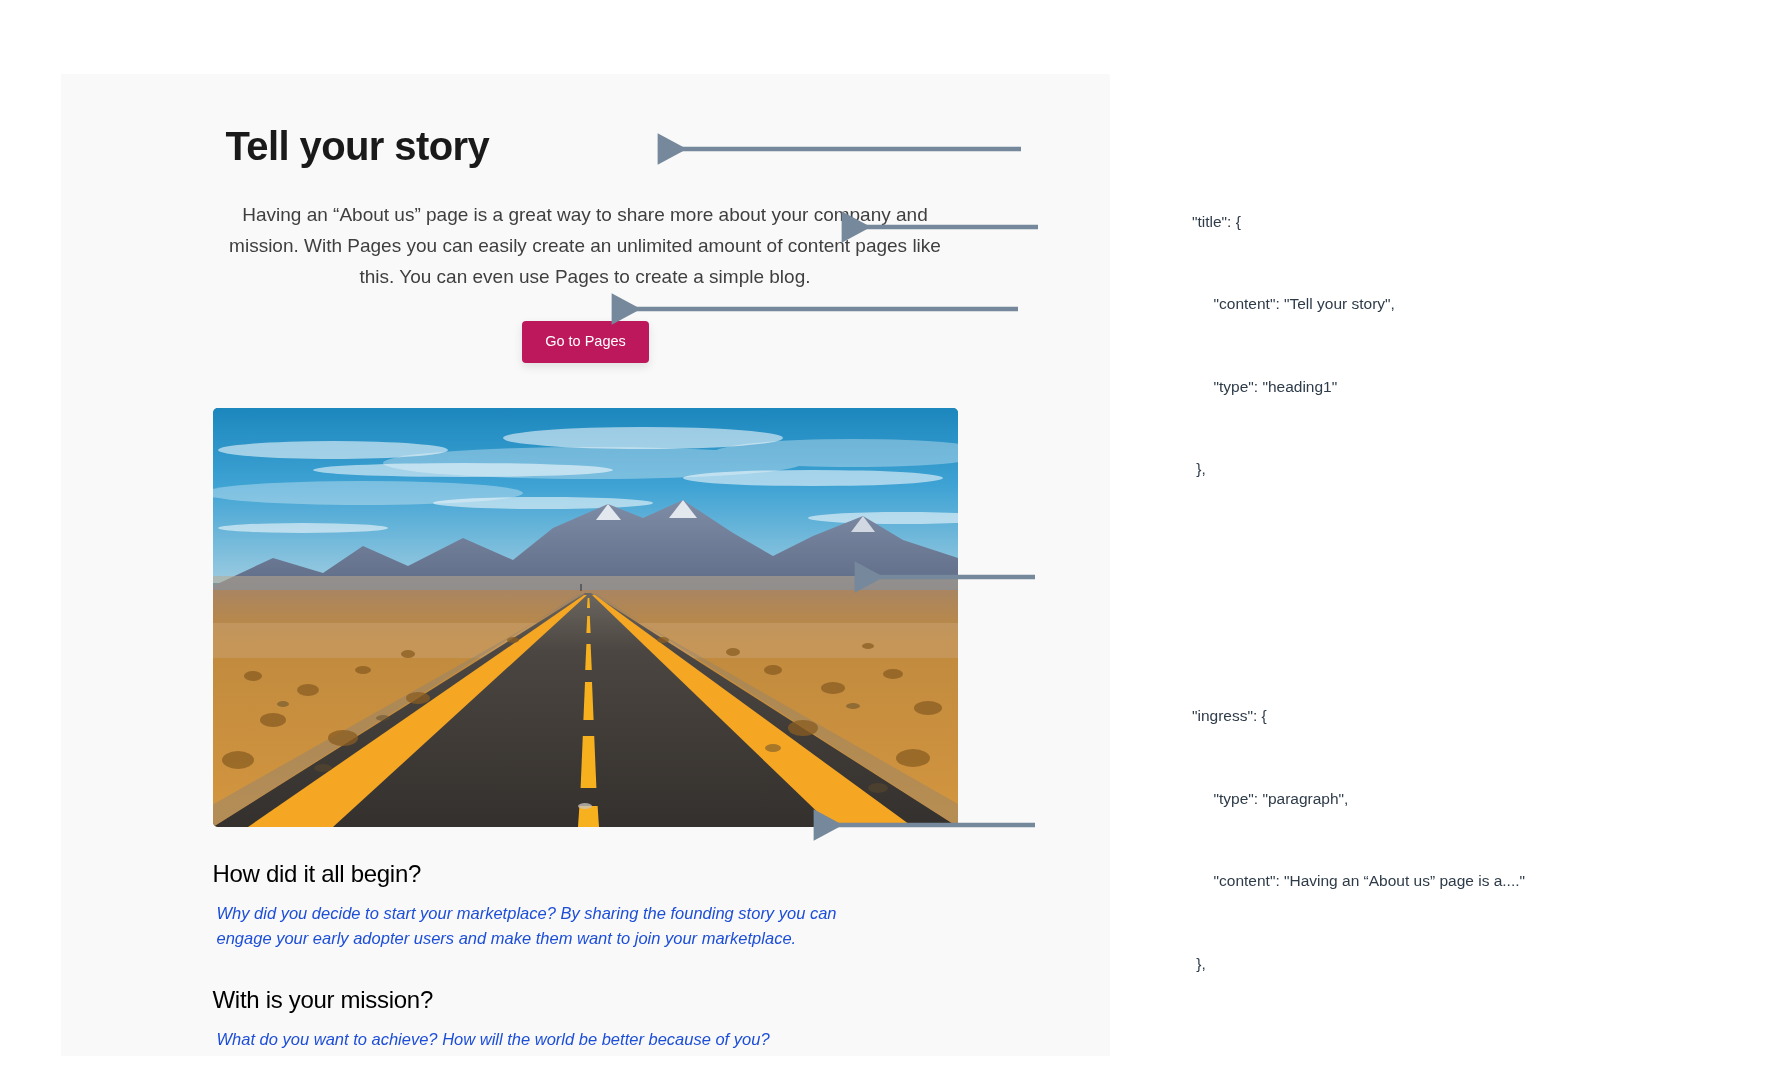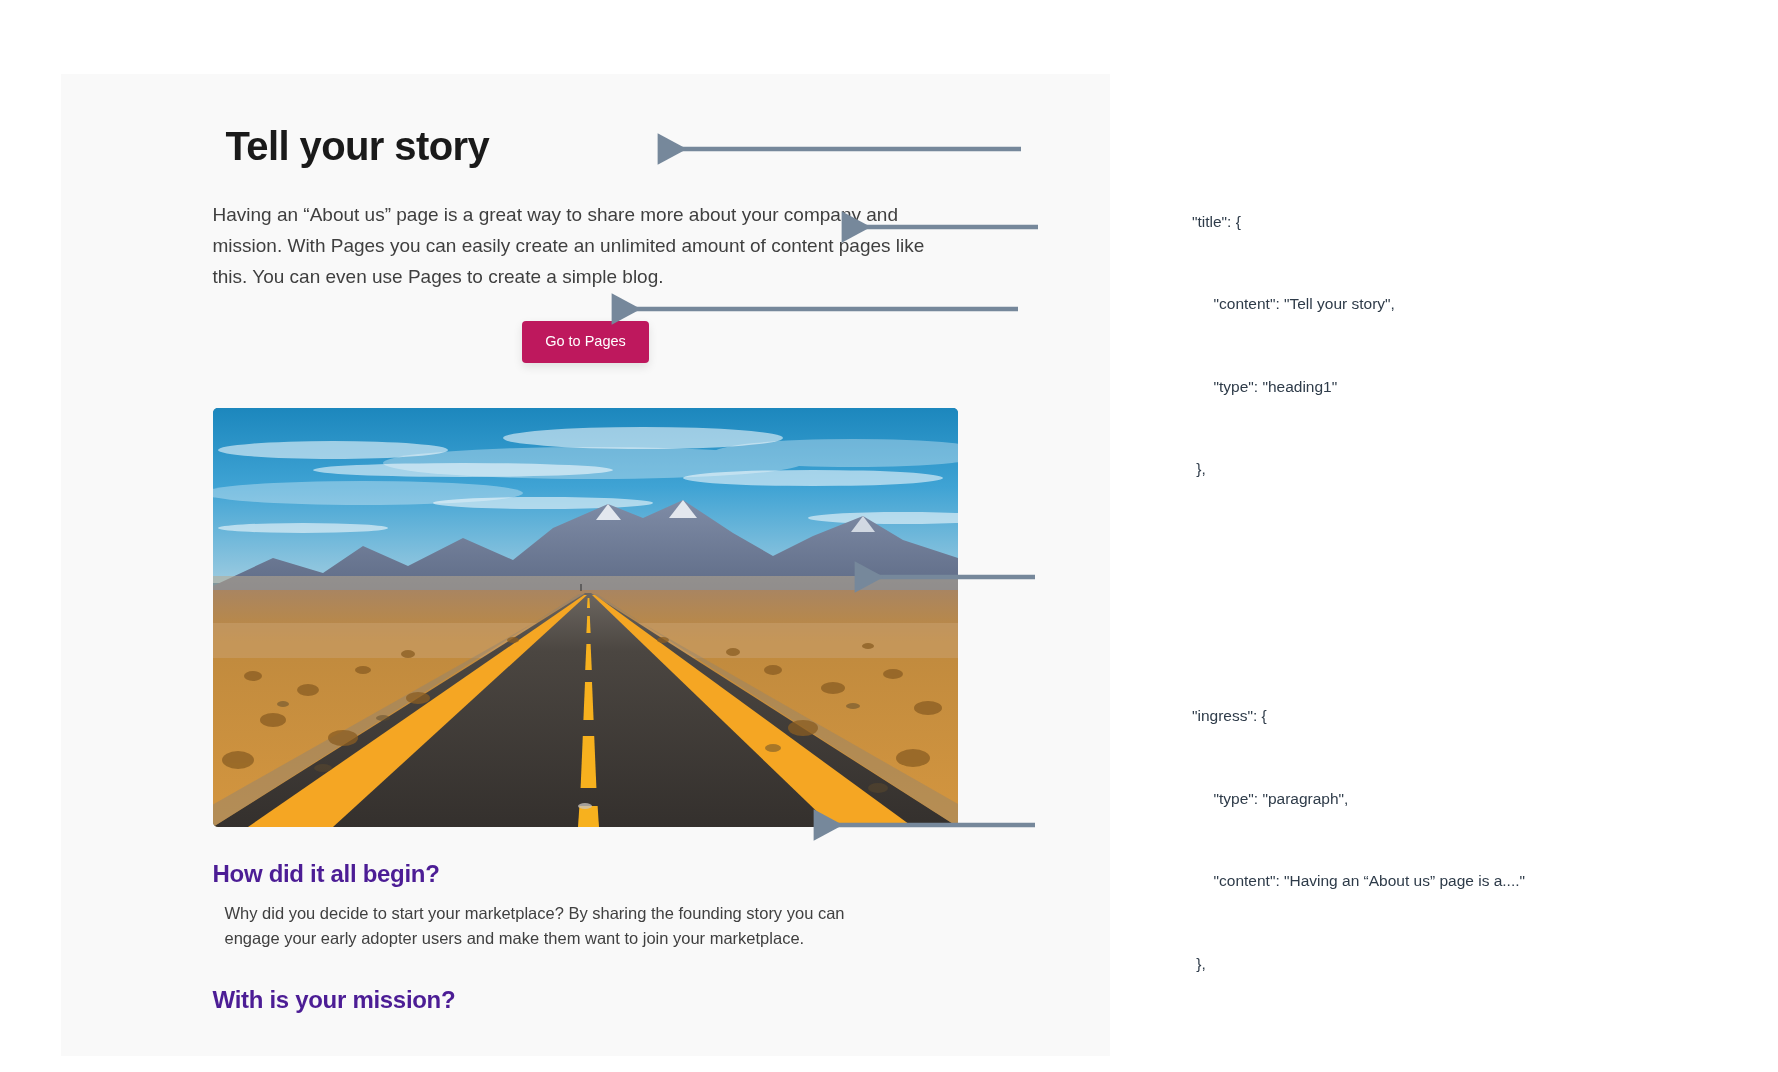--- a/index.html
+++ b/index.html
@@ -39,21 +39,21 @@
     color: #1a1a1a;
     letter-spacing: -0.6px;
     margin: 0 0 30px 0;
     line-height: 1.2;
   }
 
   #ingress-text {
     font-size: 19px;
     line-height: 1.62;
     color: #3f3f3f;
-    text-align: left;
+    text-align: center;
     margin: 0 auto;
     width: 745px;
     max-width: 745px;
     position: relative;
     left: -13px;
   }
 
   .cta-wrap {
     text-align: center;
     margin-top: 29px;
@@ -87,31 +87,32 @@
 
   
   .md-body {
     width: 745px;
     margin: 33px auto 0 auto;
     position: relative;
     left: -13px;
   }
   .md-h3 {
     font-size: 24px;
-    font-weight: bold;
-    color: #4c1d95;
+    font-weight: normal;
+    color: #000000;
     letter-spacing: -0.3px;
     margin: 0 0 13px 0;
   }
   .md-p {
     font-size: 16.5px;
     line-height: 1.55;
-    color: #404040;
-    margin: 0 0 34px 12px;
+    color: #1d4ed8;
+    margin: 0 0 34px 4px;
     width: 660px;
+    font-style: italic;
   }
   .md-p.last { margin-bottom: 0; }
 
   
   #arrow-layer {
     position: absolute;
     left: 0; top: 0;
     width: 1778px;
     height: 1072px;
     pointer-events: none;
@@ -253,20 +254,21 @@
         <rect x="367" y="176" width="2" height="7" fill="#4a4a4a" opacity="0.7"></rect>
 
         <ellipse cx="372" cy="398" rx="7" ry="3" fill="#c8c4bd" opacity="0.75"></ellipse>
       </svg>
     </div>
 
     <div class="md-body">
       <h3 class="md-h3">How did it all begin?</h3>
       <p class="md-p">Why did you decide to start your marketplace? By sharing the founding story you can engage your early adopter users and make them want to join your marketplace.</p>
       <h3 class="md-h3">With is your mission?</h3>
+      <p class="md-p last">What do you want to achieve? How will the world be better because of you?</p>
     </div>
 
   </div>
 </div>
 
 <svg id="arrow-layer">
   <defs>
     <marker id="arrowhead" markerWidth="7" markerHeight="7" refX="6.2" refY="3.5" orient="auto" markerUnits="strokeWidth">
       <path d="M6.5,0 L6.5,7 L0,3.5 Z" fill="#76889b"></path>
     </marker>

